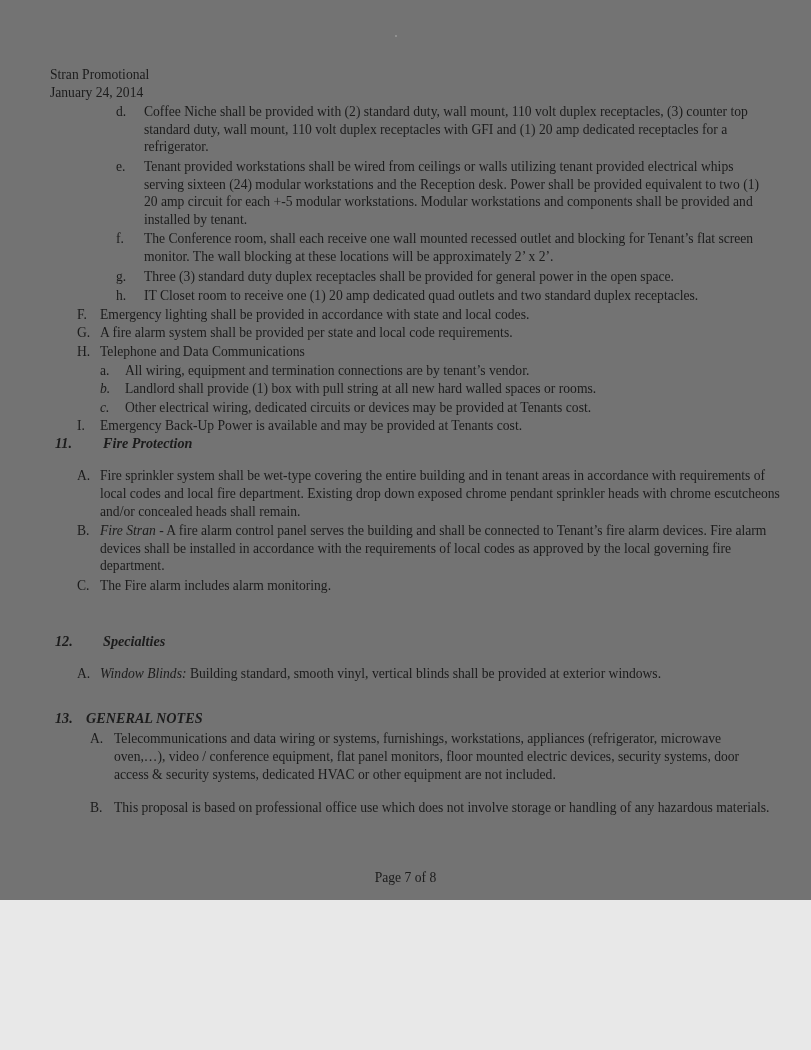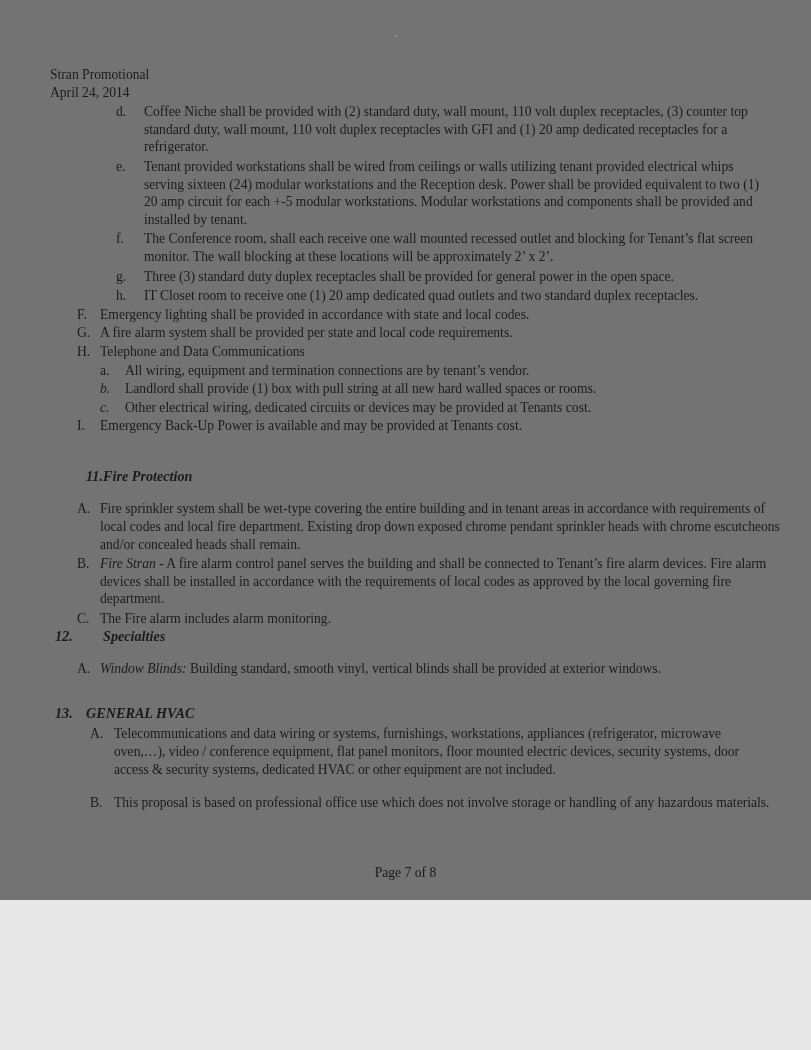--- a/index.html
+++ b/index.html
@@ -30,22 +30,22 @@
   .fi .ltr { width:23px; }
 
   
   .abc { margin-left:100px; margin-right:30px; margin-top:1px; }
   .abc .ltr { width:25px; }
 
   
   .sec { display:flex; margin-left:55px; font-weight:bold; font-style:italic; font-size:14.2px; }
   .sec .num { width:48px; flex:0 0 auto; }
   .sec.sec13 .num { width:31px; }
-  #sec11 { margin-top:33px; margin-bottom:15px;text-align:right; }
-  #sec12 { margin-bottom:15px; }
+  #sec11 { margin-bottom:15px; }
+  #sec12 { margin-top:38px; margin-bottom:15px; }
   #sec13 { margin-top:27px; margin-bottom:3px; }
 
   
   .s11 { margin-left:77px; margin-right:28px; }
   .s11 .ltr { width:23px; }
 
   
   .s13 { margin-left:90px; margin-right:38px; }
   .s13 .ltr { width:24px; }
   .mt16 { margin-top:16px; }
@@ -60,21 +60,21 @@
 </style>
 </head>
 <body>
 
 <div class="page">
   <span class="speck sp1"></span>
   <span class="speck sp2"></span>
 
   <div class="hdr">
     <div>Stran Promotional</div>
-    <div>April 24, 2014</div>
+    <div>January 24, 2014</div>
   </div>
 
   <div class="row dh">
     <span class="ltr">d.</span>
     <span class="txt">Coffee Niche shall be provided with (2) standard duty, wall mount, 110 volt duplex receptacles, (3) counter top standard duty, wall mount, 110 volt duplex receptacles with GFI and (1) 20 amp dedicated receptacles for a refrigerator.</span>
   </div>
   <div class="row dh">
     <span class="ltr">e.</span>
     <span class="txt">Tenant provided workstations shall be wired from ceilings or walls utilizing tenant provided electrical whips serving sixteen (24) modular workstations and the Reception desk. Power shall be provided equivalent to two (1) 20 amp circuit for each +-5 modular workstations. Modular workstations and components shall be provided and installed by tenant.</span>
   </div>
@@ -143,21 +143,21 @@
     <span class="num">12.</span>
     <span>Specialties</span>
   </div>
   <div class="row s11">
     <span class="ltr">A.</span>
     <span class="txt"><span class="it">Window Blinds:</span><span> Building standard, smooth vinyl, vertical blinds shall be provided at exterior windows.</span></span>
   </div>
 
   <div class="sec sec13" id="sec13">
     <span class="num">13.</span>
-    <span>GENERAL HVAC</span>
+    <span>GENERAL NOTES</span>
   </div>
   <div class="row s13">
     <span class="ltr">A.</span>
     <span class="txt">Telecommunications and data wiring or systems, furnishings, workstations, appliances (refrigerator, microwave oven,…), video / conference equipment, flat panel monitors, floor mounted electric devices, security systems, door access &amp; security systems, dedicated HVAC or other equipment are not included.</span>
   </div>
   <div class="row s13 mt16">
     <span class="ltr">B.</span>
     <span class="txt">This proposal is based on professional office use which does not involve storage or handling of any hazardous materials.</span>
   </div>
 

